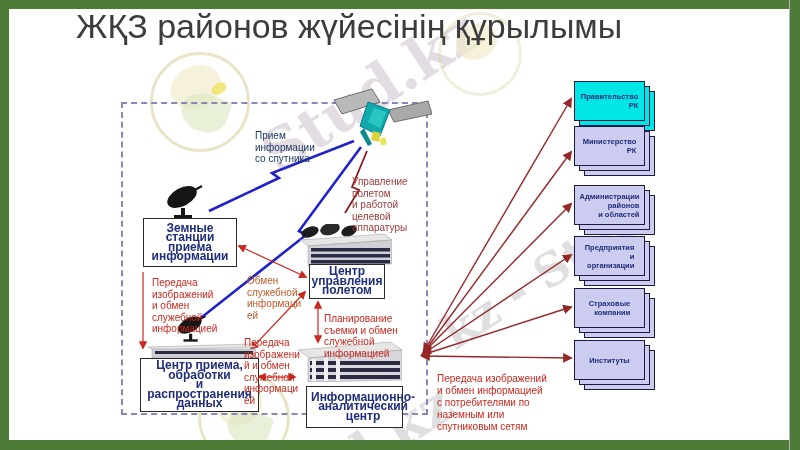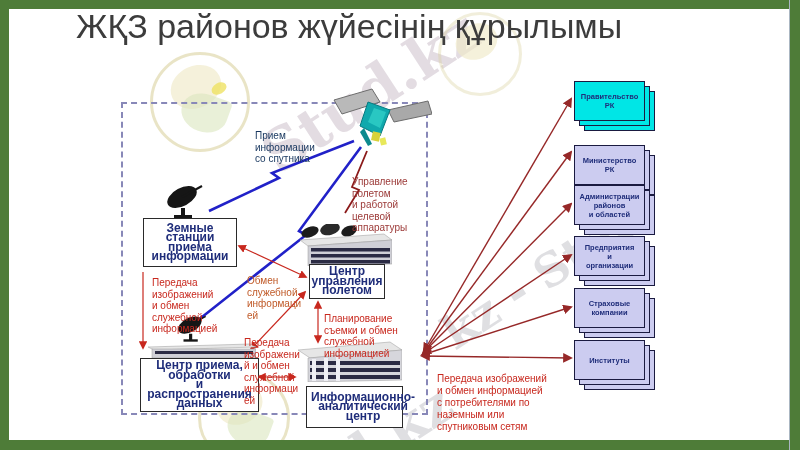--- a/index.html
+++ b/index.html
@@ -55,25 +55,25 @@
   .ann.tleft    { left:152px; top:269px; color:#c8281e; }
   .ann.plan     { left:324px; top:305px; color:#c8281e; }
   .ann.tmid     { left:244px; top:329px; color:#c8281e; }
   .ann.tright   { left:437px; top:365px; color:#c8281e; line-height:12px; }
 
   .consumer { position:absolute; left:574px; width:71px; height:40px; z-index:3; }
   .consumer .layer { position:absolute; left:0; top:0; width:100%; height:100%; border:1px solid #1a1a40; }
   .consumer .l1 { transform:translate(5px,5px); }
   .consumer .l2 { transform:translate(10px,10px); }
   .consumer .face { position:absolute; left:0; top:0; width:100%; height:100%; border:1px solid #1a1a40;
-                    display:flex; align-items:center; justify-content:center; text-align:center;
+                    display:flex; align-items:center; justify-content:center; text-align:right;
                     font-weight:bold; font-size:7.5px; line-height:9px; color:#1f2d7a; white-space:pre-line; }
   .cyan { background:#00e6e6; }
   .lav  { background:#ccccf0; }
-  .c1{top:81px;} .c2{top:145px;} .c3{top:185px;} .c4{top:236px;} .c5{top:288px;} .c6{top:340px;}
+  .c1{top:81px;} .c2{top:126px;} .c3{top:185px;} .c4{top:236px;} .c5{top:288px;} .c6{top:340px;}
 </style>
 </head>
 <body>
 
 <div class="slide">
 
   <div class="wm wm1">Stud.kz</div>
   <div class="wm wm2">kz - Stud</div>
   <div class="wm wm3">Stud.kz</div>
   <div class="logo logo1">

